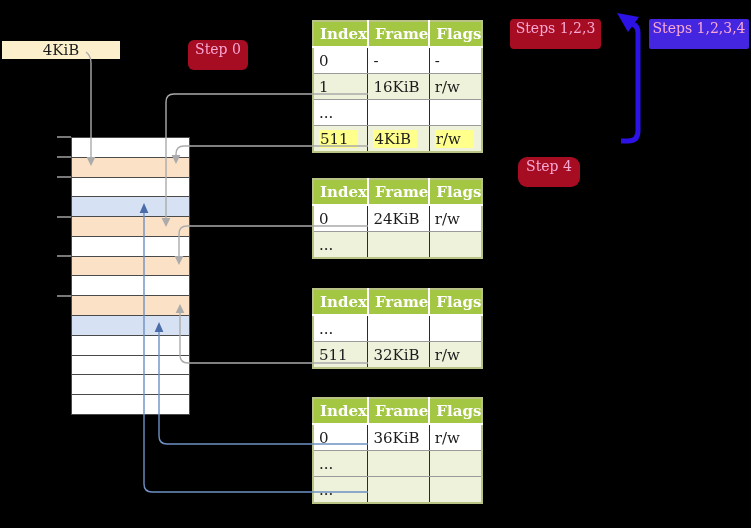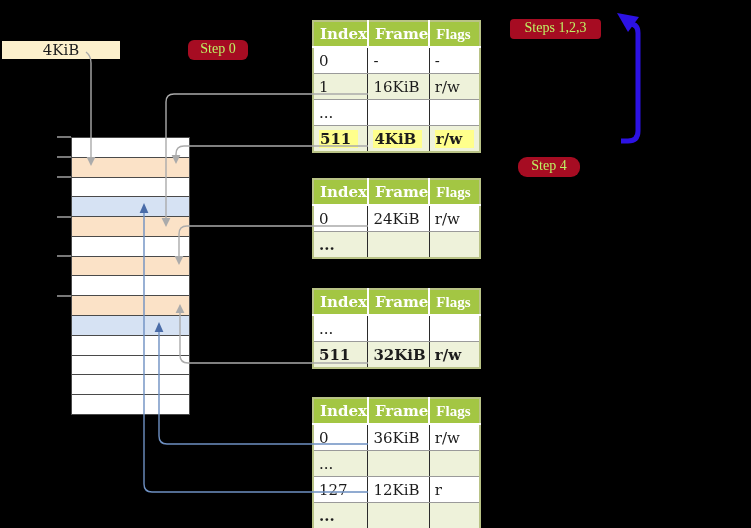--- a/index.html
+++ b/index.html
@@ -8,22 +8,22 @@
     overflow: hidden; font-family: "DejaVu Serif", serif;
   }
   
   .frame-label {
     position: absolute; left: 2px; top: 41px; width: 118px; height: 18px;
     background: var(--frame-label-cream, #fcf0cc); color: #1c1c1c;
     font-size: 15px; line-height: 18px; text-align: center;
   }
   
   .badge {
-    position: absolute; height: 20px; line-height: 18px; color: #bef264;
-    font-size: 14px; text-align: center; white-space: nowrap; font-family: Liberation Serif, serif;
+    position: absolute; height: 30px; line-height: 18px; color: #f9a8d4;
+    font-size: 14px; text-align: center; white-space: nowrap;
   }
   .badge.red  { background: var(--badge-red, #a60c22); border-radius: 4px; }
   .badge.blue { background: var(--badge-blue, #4526e0); border-radius: 2px; }
   #badge-step0     { left: 188px; top: 40px;  width: 60px; border-radius: 6px; }
   #badge-steps123  { left: 510px; top: 19px;  width: 91px; }
   #badge-steps1234 { left: 649px; top: 19px;  width: 100px; }
   #badge-step4     { left: 518px; top: 157px; width: 62px; border-radius: 9px; }
   
   #memory {
     position: absolute; left: 71px; top: 137px; width: 119px; height: 278px;
@@ -47,48 +47,49 @@
   }
   #table1 { top: 20px; }
   #table2 { top: 178px; }
   #table3 { top: 288px; }
   #table4 { top: 397px; }
   .ptable th {
     background: var(--table-header-green, #a3c643); color: #fff;
     font-weight: bold; text-align: left; height: 24px; padding: 0 0 0 6px;
     border-right: 2px solid #fff; border-bottom: 2px solid #fff;
   }
-  .ptable th:last-child { border-right: none; font-family: Liberation Serif, serif; }
+  .ptable th:last-child { border-right: none; }
   .ptable td {
     height: 25px; padding: 0 0 0 5px;
     border-right: 1px solid #2b2b2b; border-bottom: 1px solid #9a9a9a;
     background: #fff;
   }
   .ptable td:last-child { border-right: none; }
-  .ptable tr:last-child td { border-bottom: none; font-weight: bold; }
+  .ptable tr:last-child td { border-bottom: none; }
   .ptable tr.shade td { background: var(--row-shade-green, #eef2da); }
   .hl {
     background: var(--highlight-yellow, #ffff8c);
     display: inline-block; padding: 0 6px 0 1px; min-width: 32px;
   }
   
   #overlay {
     position: absolute; left: 0; top: 0; width: 751px; height: 528px;
     pointer-events: none; z-index: 10;
   }
 </style>
 </head>
 <body>
 
 <div id="stage">
 
   <div class="frame-label">4KiB</div>
 
   <div id="badge-step0" class="badge red">Step 0</div>
   <div id="badge-steps123" class="badge red">Steps 1,2,3</div>
+  <div id="badge-steps1234" class="badge blue">Steps 1,2,3,4</div>
   <div id="badge-step4" class="badge red">Step 4</div>
 
   <div id="memory">
       <div class="mrow white"></div>
       <div class="mrow orange"></div>
       <div class="mrow white"></div>
       <div class="mrow blue"></div>
       <div class="mrow orange"></div>
       <div class="mrow white"></div>
       <div class="mrow orange"></div>
@@ -216,25 +217,20 @@
       <tr>
         <td>0</td>
         <td>36KiB</td>
         <td>r/w</td>
       </tr>
       <tr class="shade">
         <td>...</td>
         <td></td>
         <td></td>
       </tr>
-      <tr>
-        <td>127</td>
-        <td>12KiB</td>
-        <td>r</td>
-      </tr>
       <tr class="shade">
         <td>...</td>
         <td></td>
         <td></td>
       </tr>
     </tbody>
   </table>
 
   <svg id="overlay" viewBox="0 0 751 528" xmlns="http://www.w3.org/2000/svg">
 

